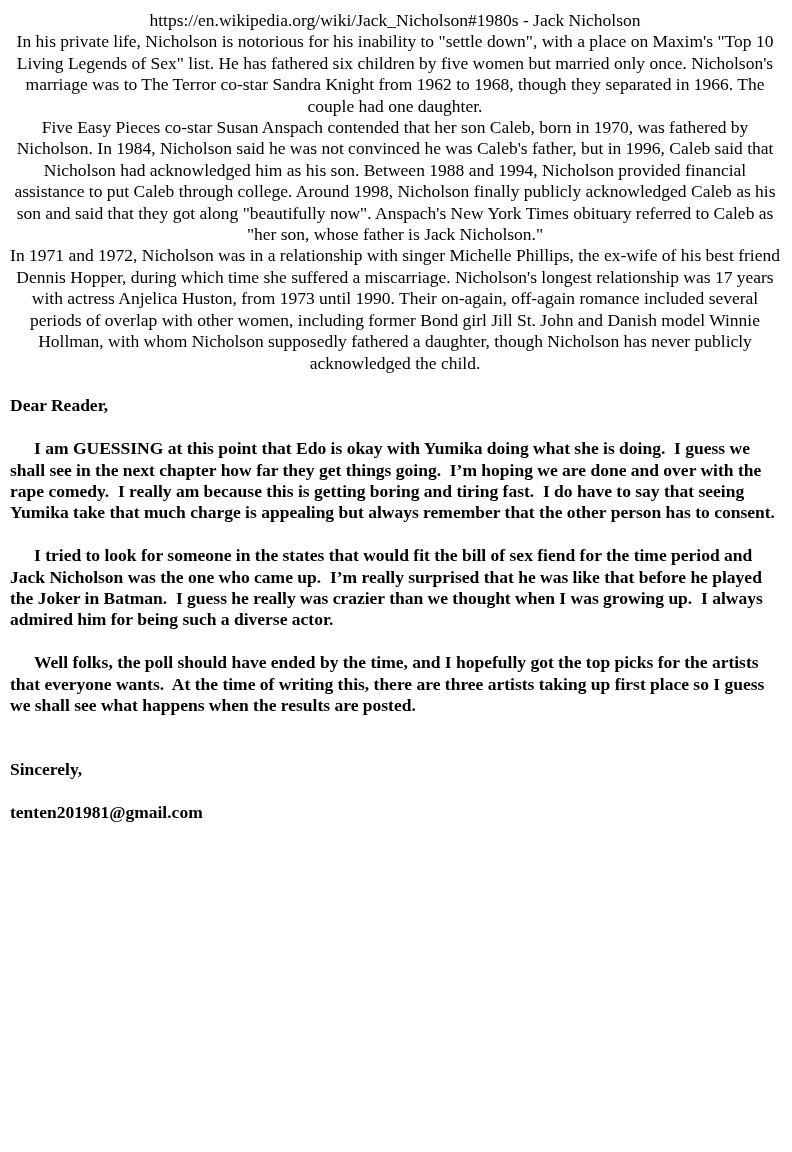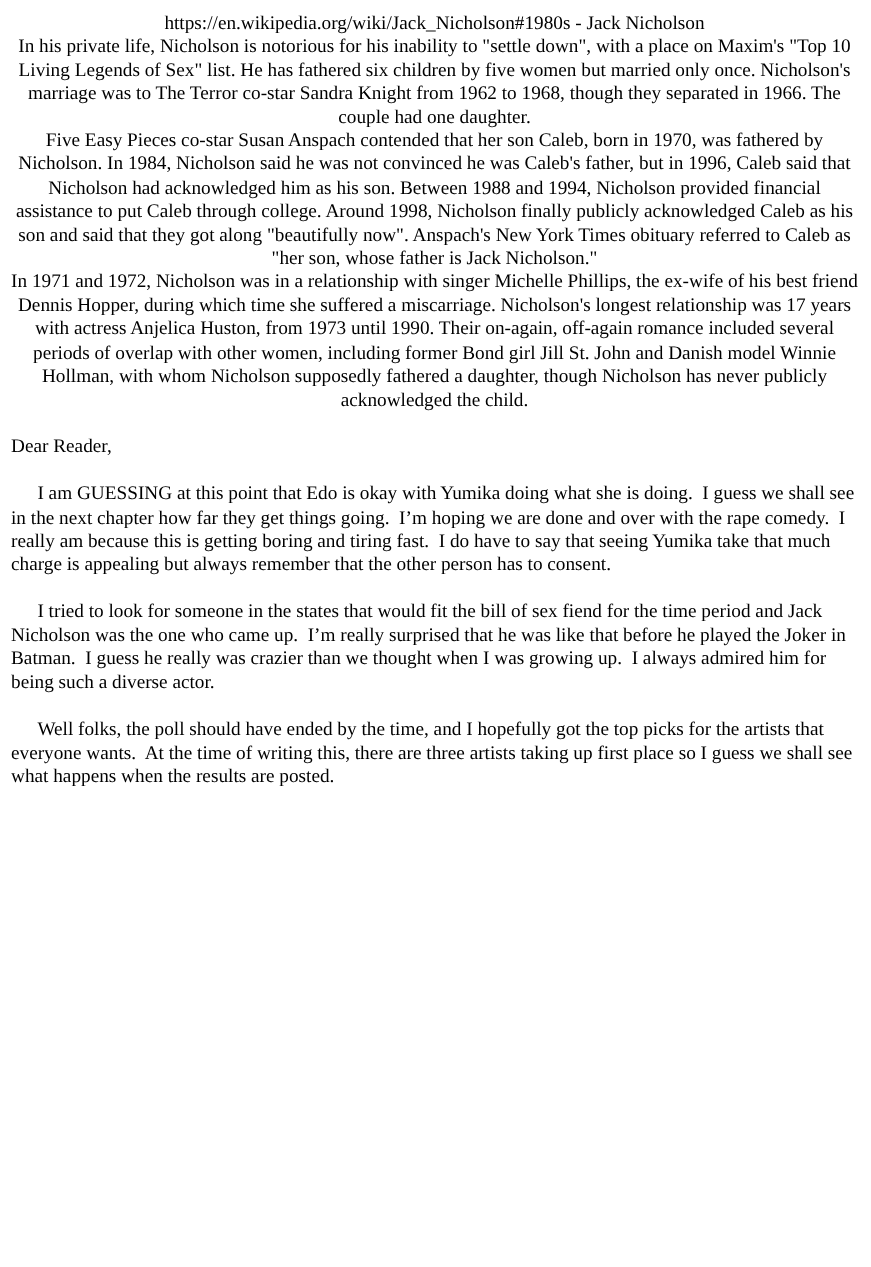--- a/index.html
+++ b/index.html
@@ -27,20 +27,21 @@
   .quote-block .source-line {
     margin: 0;
     white-space: pre-wrap;
   }
   .letter {
     text-align: left;
   }
   .letter p {
     margin: 0;
     white-space: pre-wrap;
+    font-weight: bold;
   }
   .spacer {
     height: 21.4px;
   }
   .body-para {
     text-indent: 24px;
   }
 </style>
 </head>
 <body>
@@ -69,18 +70,20 @@
 
     <div class="spacer"></div>
 
     <p class="body-para">Well folks, the poll should have ended by the time, and I hopefully got the top picks for the artists that everyone wants.  At the time of writing this, there are three artists taking up first place so I guess we shall see what happens when the results are posted.</p>
 
     <div class="spacer"></div>
 
 
     <div class="spacer"></div>
 
+    <p>Sincerely,</p>
 
     <div class="spacer"></div>
 
+    <p>tenten201981@gmail.com</p>
   </div>
 
 </div>
 
 </body></html>

